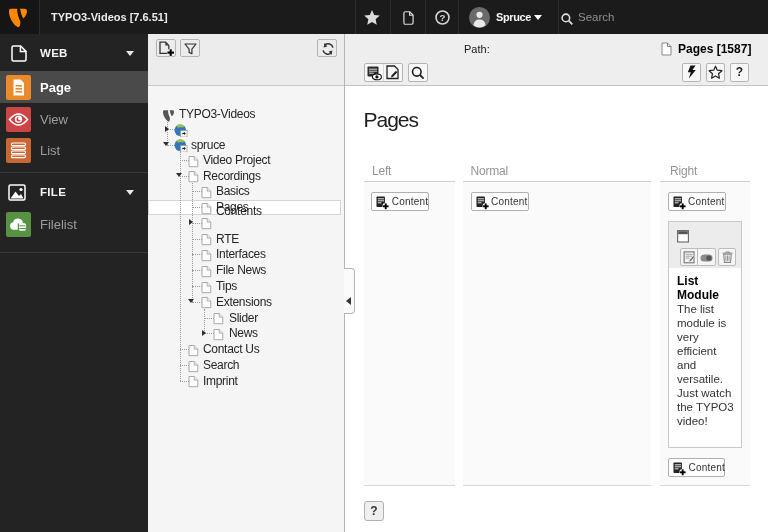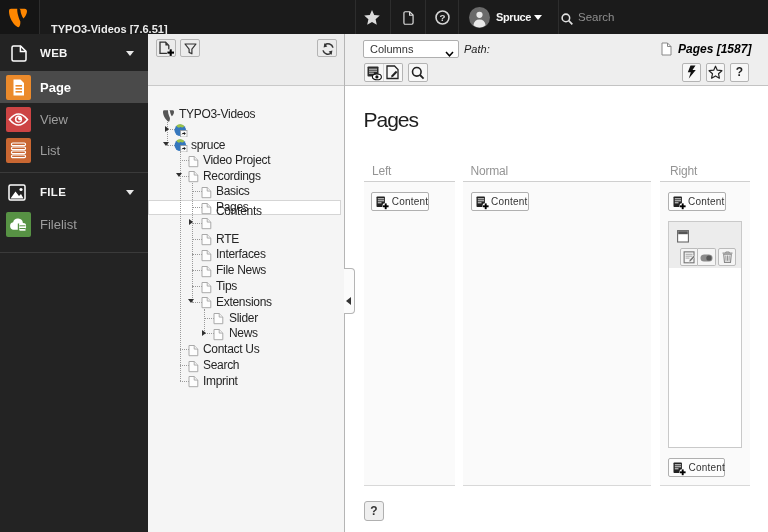--- a/index.html
+++ b/index.html
@@ -6,21 +6,21 @@
 html,body { width:768px; height:532px; overflow:hidden; }
 body { font-family:"Liberation Sans", sans-serif; position:relative; background:#fff; }
 #app { position:absolute; left:0; top:0; width:768px; height:532px; }
 .abs { position:absolute; }
 
 
 #topbar { position:absolute; left:0; top:0; width:768px; height:34px; background:#1b1b1b; }
 #logobox { position:absolute; left:0; top:0; width:39px; height:34px; background:#151515; }
 #logobox svg { position:absolute; left:9px; top:8px; }
 .tbsep { position:absolute; top:0; width:1px; height:34px; background:#2d2d2d; }
-#sitename { position:absolute; left:51px; top:12px; height:34px; line-height:34px; color:#ededed; font-size:11px; font-weight:bold; }
+#sitename { position:absolute; left:51px; top:0; height:34px; line-height:34px; color:#ededed; font-size:11px; font-weight:bold; }
 .tbitem { position:absolute; top:0; height:34px; }
 #tb-user-name { color:#f5f5f5; font-size:12px; font-weight:bold; }
 #tb-search-text { color:#8f8f8f; font-size:12.5px; }
 
 
 #sidebar { position:absolute; left:0; top:34px; width:148px; height:498px; background:#232323; }
 .mm-active { position:absolute; left:0; width:148px; background:#4a4a4a; }
 .mm-icon { position:absolute; left:6px; width:25px; height:25px; border-radius:2px; }
 .mm-label { position:absolute; left:40px; font-size:13px; color:#9d9d9d; }
 .mm-head { position:absolute; left:40px; font-size:11.5px; font-weight:bold; color:#f5f5f5; letter-spacing:0.3px; }
@@ -42,21 +42,21 @@
 .hdot { position:absolute; height:1px; border-top:1px dotted #9a9a9a; }
 .tcaret-r { position:absolute; width:0; height:0; border-top:3.5px solid transparent; border-bottom:3.5px solid transparent; border-left:4.5px solid #2f2f2f; margin-top:0.5px; }
 .tcaret-d { position:absolute; width:0; height:0; border-left:3.5px solid transparent; border-right:3.5px solid transparent; border-top:4.5px solid #2f2f2f; }
 .ticon { position:absolute; }
 
 
 #content { position:absolute; left:345px; top:34px; width:423px; height:498px; background:#fff; }
 #docheader { position:absolute; left:0; top:0; width:423px; height:52px; background:#eee; border-bottom:1px solid #c3c3c3; }
 #colselect { position:absolute; left:18px; top:6px; width:96px; height:18px; background:#fff; border:1px solid #afafaf; border-radius:2px; font-size:11px; color:#333; line-height:16px; padding-left:6px; }
 #colselect .sc { position:absolute; right:5px; top:5px; width:8px; height:8px; }
-.dh-txt { position:absolute; top:6px; height:18px; line-height:18px; font-size:12px; color:#333; white-space:nowrap;font-style:italic; }
+.dh-txt { position:absolute; top:6px; height:18px; line-height:18px; font-size:12px; color:#333; white-space:nowrap; }
 .dhbtn { position:absolute; top:29px; height:19px; border:1px solid #b4b4b4; border-radius:2px; background:rgba(255,255,255,0.5); }
 h1 { position:absolute; left:18.5px; top:74px; font-size:21px; font-weight:400; color:#1e1e1e; letter-spacing:-1px; }
 
 .colhead { position:absolute; top:130px; font-size:12px; letter-spacing:-0.2px; color:#949494; }
 .colcell { position:absolute; top:147px; background:#fafafa; border-top:1px solid #cfcfcf; border-bottom:1px solid #d8d8d8; }
 .cbtn { position:absolute; height:19px; border:1px solid #b0b0b0; border-radius:2px; background:#fdfdfd; font-size:10px; color:#333; line-height:17px; }
 .cico { position:absolute; left:4px; top:2.5px; }
 .cbtn .lbl { position:absolute; left:19.5px; top:0; font-size:10px; letter-spacing:0.2px; }
 #qbtn { position:absolute; left:19px; top:467px; width:20px; height:20px; background:#efefef; border:1px solid #b0b0b0; border-radius:3px; text-align:center; line-height:18px; font-size:12px; font-weight:bold; color:#333; }
 
@@ -351,23 +351,20 @@
         </svg></div>
   <div class="trow" style="left:55px;top:338.8px">Imprint</div>
 </div>
 <div id="treedivider"></div>
 <div id="collapsetab">
       <div class="arr"></div>
     </div>
 
 <div id="content">
   <div id="docheader">
-    <div id="colselect">Columns<div class="sc"><svg width="9" height="8" viewBox="0 0 9 8">
-              <path d="M1,2 L4.5,5.8 L8,2" fill="none" stroke="#000" stroke-width="1.5"></path>
-            </svg></div></div>
     <div class="dh-txt" style="left:119px;color:#1a1a1a;font-size:11px">Path:</div>
     <div class="abs" style="left:316px;top:8px"><svg width="11" height="14" viewBox="0 0 11 14">
             <path d="M1,1 h5.5 l3.5,3.5 v8.5 h-9 z" fill="#fff" stroke="#888" stroke-width="1"></path>
             <path d="M6.5,1 v3.5 h3.5" fill="none" stroke="#888" stroke-width="1"></path>
           </svg></div>
     <div class="dh-txt" style="left:333px;color:#000;font-weight:bold">Pages [1587]</div>
 
     <div class="dhbtn" style="left:19px;width:20px;border-radius:2px 0 0 2px">
       <svg width="15" height="15" viewBox="0 0 15 15" style="position:absolute;left:2px;top:1.5px">
             <rect x="0.5" y="0.5" width="11" height="10" rx="0.8" fill="#2c2c2c"></rect>
@@ -494,20 +491,21 @@
               <line x1="0.5" y1="2.1" x2="10.5" y2="2.1" stroke="#8a8a8a" stroke-width="1.1"></line>
               <path d="M3.8,2 v-1 h3.4 v1" fill="none" stroke="#8a8a8a" stroke-width="1"></path>
               <g stroke="#8a8a8a" stroke-width="0.9">
                 <line x1="3.8" y1="4.5" x2="4" y2="9.8"></line>
                 <line x1="5.5" y1="4.5" x2="5.5" y2="9.8"></line>
                 <line x1="7.2" y1="4.5" x2="7" y2="9.8"></line>
               </g>
             </svg>
       </div>
     </div>
+    <div id="cardbody"><b>List Module</b><br>The list module is very efficient and versatile. Just watch the TYPO3 video!</div>
   </div>
 
   <div class="cbtn" style="left:323px;top:424px;width:57px">
         <svg class="cico" width="13" height="14" viewBox="0 0 13 14">
           <rect x="0.5" y="0.5" width="8.4" height="10.6" rx="0.8" fill="#222"></rect>
           <g stroke="#fff" stroke-width="0.9">
             <line x1="1.8" y1="2.8" x2="8" y2="2.8"></line>
             <line x1="1.8" y1="4.8" x2="8" y2="4.8"></line>
             <line x1="1.8" y1="6.8" x2="5.5" y2="6.8"></line>
           </g>

